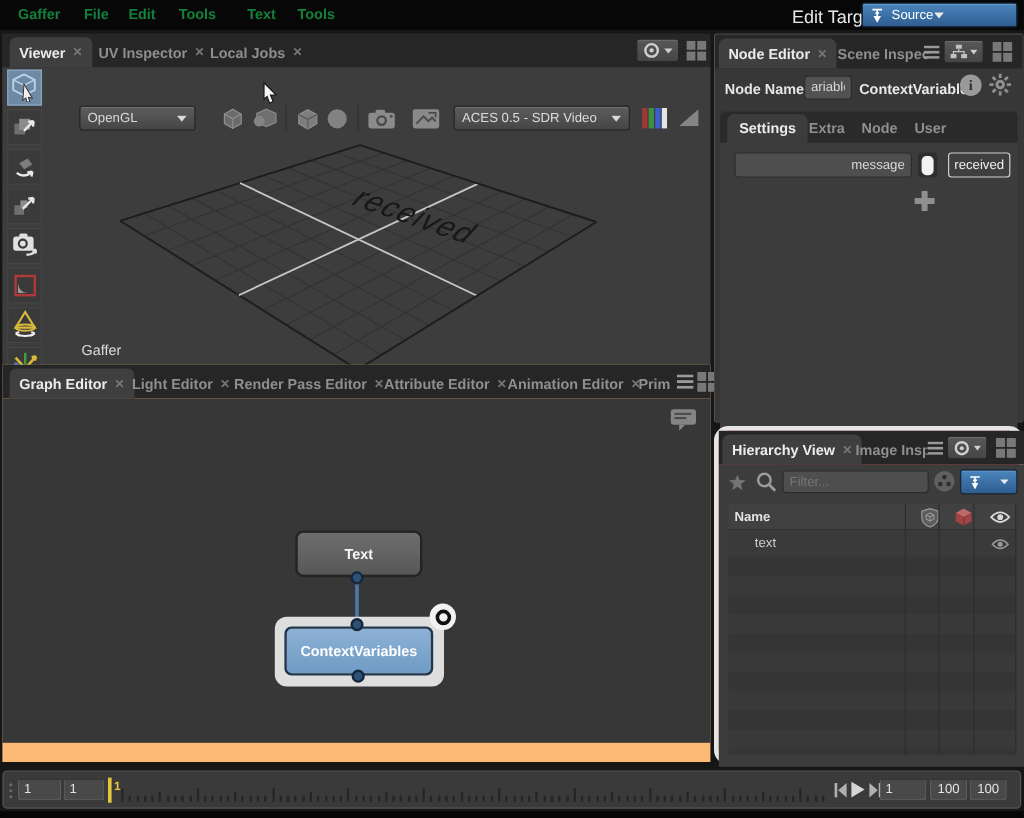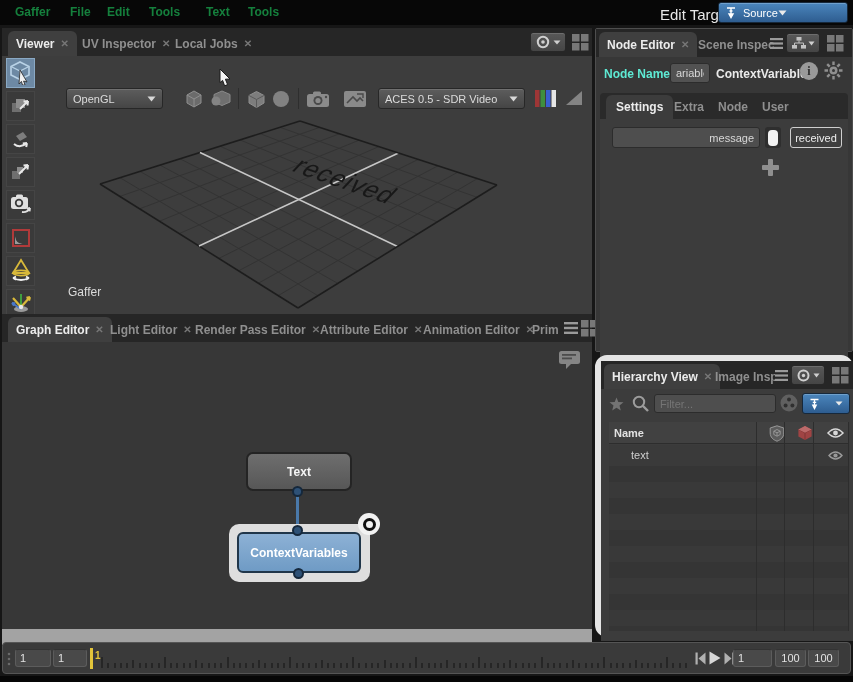--- a/index.html
+++ b/index.html
@@ -28,25 +28,25 @@
 
   
   .tabbar { background:#262626; }
   .tab { position:absolute; top:3px; height:25px; display:flex; align-items:center;
          padding:0 8px; border-radius:6px 6px 0 0; color:#8f8f8f; font-size:12px; font-weight:bold; }
   .tab.active { background:#3f3f3f; color:#ececec; }
   .tab .x { margin-left:6px; color:#777; font-size:10px; font-weight:bold; }
 
   
   #viewer-panel  { left:2px;  top:28px;  width:590px; height:289px; background:#262626; }
-  #graph-panel   { left:2px;  top:314px; width:590px; height:331px; background:#a3a3a3; }
+  #graph-panel   { left:2px;  top:304px; width:590px; height:331px; background:#fdba74; }
   #nodeed-panel  { left:595px; top:28px; width:258px; height:324px; background:#262626;
                    border:1px solid #4e4e4e; border-radius:2px; }
   #hier-panel    { left:595px; top:355px; width:258px; height:282px; background:#ef4444;
-                   border:6px solid #e5e5e5; border-radius:12px; }
+                   border:4px solid #e5e5e5; border-radius:12px; }
 
   #viewer-content { left:0; top:28px; width:590px; height:261px; background:#3d3d3d; overflow:hidden; }
   #graph-content  { left:0; top:28px; width:590px; height:287px; background:#373737; overflow:hidden; }
 
   .toolbtn { position:absolute; left:4px; width:29px; height:30px; background:#3a3a3a;
              border:1px solid #454545; display:flex; align-items:center; justify-content:center; }
   .toolbtn.active { background:#6d89a4; border-color:#8aa9c4; }
 
   .tbicon { position:absolute; top:60px; height:22px; display:flex; align-items:center; justify-content:center; }
   .vsep { position:absolute; top:60px; width:1px; height:22px; background:#2e2e2e; }
@@ -391,21 +391,21 @@
     <svg class="abs" style="left:231px;top:6px" width="17" height="17">
       <rect x="0" y="0" width="7.5" height="7.5" fill="#787878"></rect>
         <rect x="9" y="0" width="7.5" height="7.5" fill="#787878"></rect>
       <rect x="0" y="9" width="7.5" height="7.5" fill="#787878"></rect>
         <rect x="9" y="9" width="7.5" height="7.5" fill="#787878"></rect>
     </svg>
   </div>
 
   <div class="abs" style="left:0;top:28px;width:256px;height:294px;background:#373737">
 
-    <span class="abs bold" style="left:8px;top:10px;color:#5eead4;font-size:12px">Node Name</span>
+    <span class="abs bold" style="left:8px;top:10px;color:#e5e5e5;font-size:12px">Node Name</span>
     <input class="abs ifield" style="left: 74px; top: 6px; width: 40px; height: 20px; background: rgb(82, 82, 82); text-align: right;" value="ariables">
     <span class="abs bold" style="left:120px;top:10px;color:#eaeaea;font-size:12px">ContextVariables</span>
     <div class="abs" style="left:204px;top:5px;width:18px;height:18px;border-radius:50%;background:#9a9a9a;
          display:flex;align-items:center;justify-content:center;color:#2e2e2e;font-weight:bold;font-size:12px;font-family:'Liberation Serif',serif">i</div>
     <svg class="abs" style="left:228px;top:4px" width="19" height="19">
       <path d="M9.5 0.5 V4 M9.5 15 V18.5 M0.5 9.5 H4 M15 9.5 H18.5 M3.2 3.2 L5.7 5.7 M13.3 13.3 L15.8 15.8 M15.8 3.2 L13.3 5.7 M5.7 13.3 L3.2 15.8" stroke="#8f8f8f" stroke-width="2.4"></path>
       <circle cx="9.5" cy="9.5" r="4" fill="#8f8f8f"></circle>
         <circle cx="9.5" cy="9.5" r="1.5" fill="#373737"></circle>
     </svg>
 

